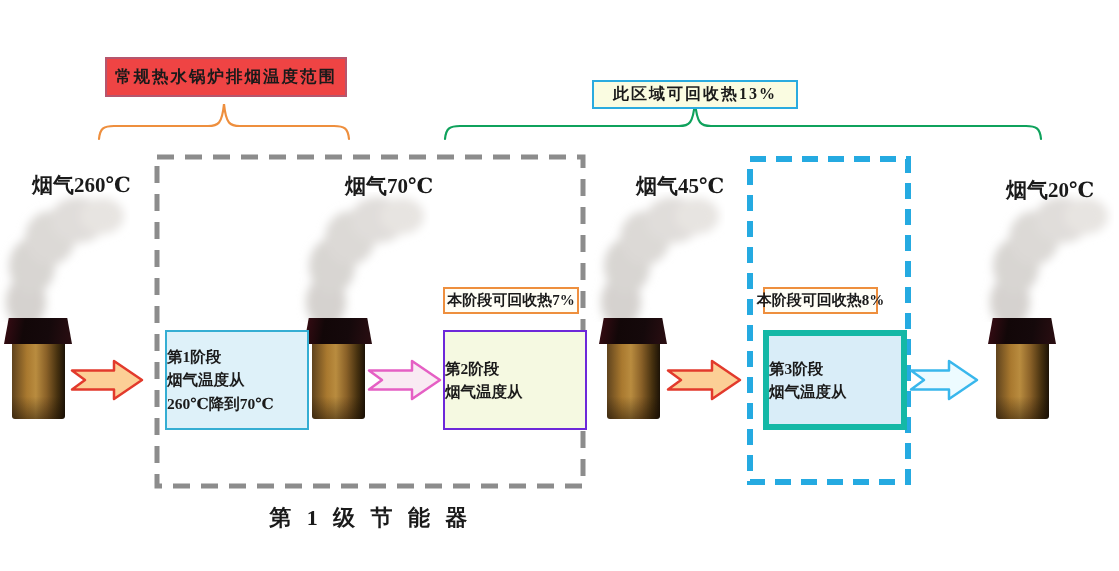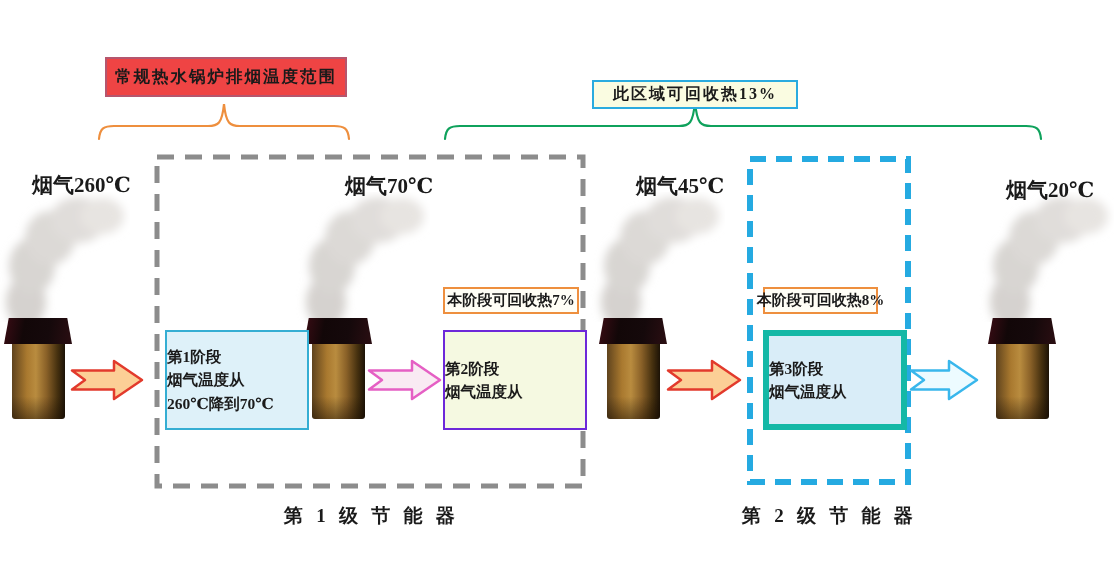--- a/index.html
+++ b/index.html
@@ -32,21 +32,21 @@
   #stage3{left:763px;top:330px;background:#d9edf8;border:6px solid #14b8a6;}
   
   .recovery{
     box-sizing:border-box;height:27px;display:flex;align-items:center;justify-content:center;
     background:#fffef6;border:2px solid #ee8f3e;font-weight:bold;font-size:15px;white-space:nowrap;
   }
   #recovery1{left:443px;top:287px;width:136px;}
   #recovery2{left:763px;top:287px;width:115px;}
   
   .economizer-label{
-    font-weight:bold;font-size:19px;letter-spacing:0.7em;white-space:nowrap;
+    font-weight:bold;font-size:22px;letter-spacing:0.7em;white-space:nowrap;
     transform:translateX(-50%);
   }
   #econ1{left:376px;top:503px;}
   #econ2{left:834px;top:503px;}
   
   .chimney{position:absolute;width:68px;height:102px;top:318px;}
   .chimney .cap{
     position:absolute;left:0;top:0;width:68px;height:26px;
     background:linear-gradient(100deg,#3a0c14 0%,#120708 30%,#15090b 65%,#2b0e12 100%);
     clip-path:polygon(7% 0,93% 0,100% 100%,0 100%);
@@ -147,15 +147,14 @@
   <div class="abs stage-box" id="stage2">
     <div>第2阶段</div>
     <div>烟气温度从</div>
   </div>
   <div class="abs stage-box" id="stage3">
     <div>第3阶段</div>
     <div>烟气温度从</div>
   </div>
 
   <div class="abs economizer-label" id="econ1">第1级节能器</div>
-  <div class="abs economizer-label" id="econ2">第2级节能器</div>
 
 </div>
 
 </body></html>

